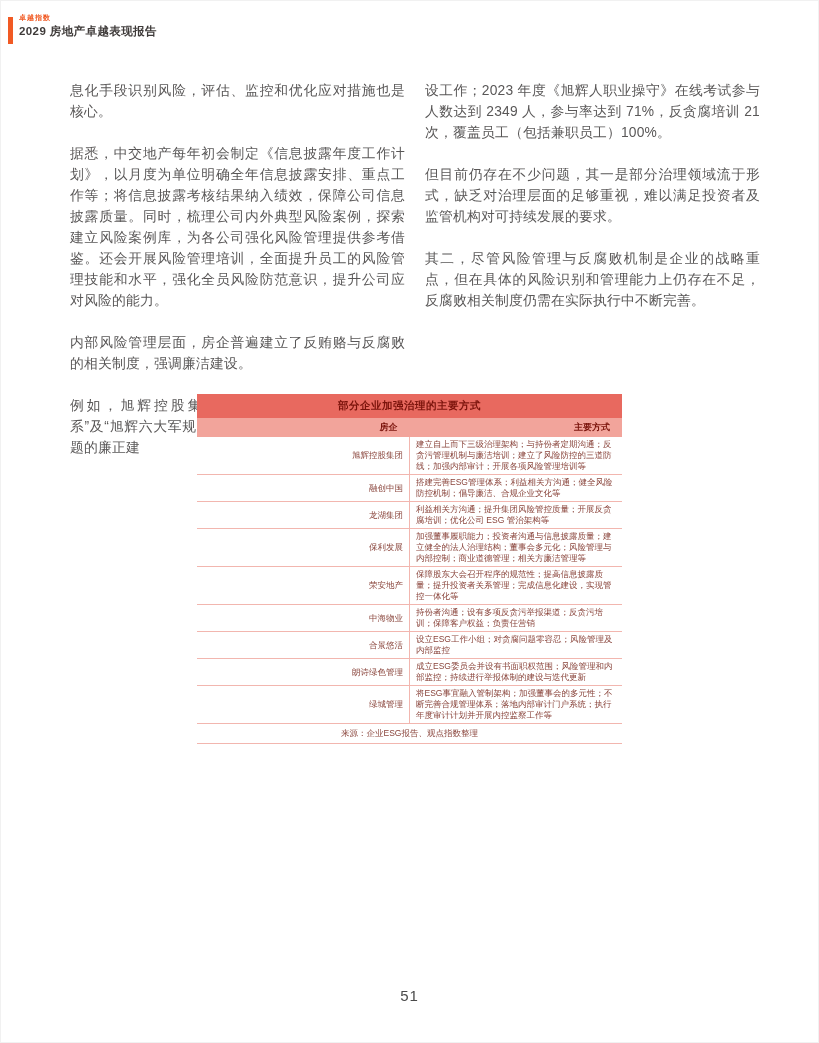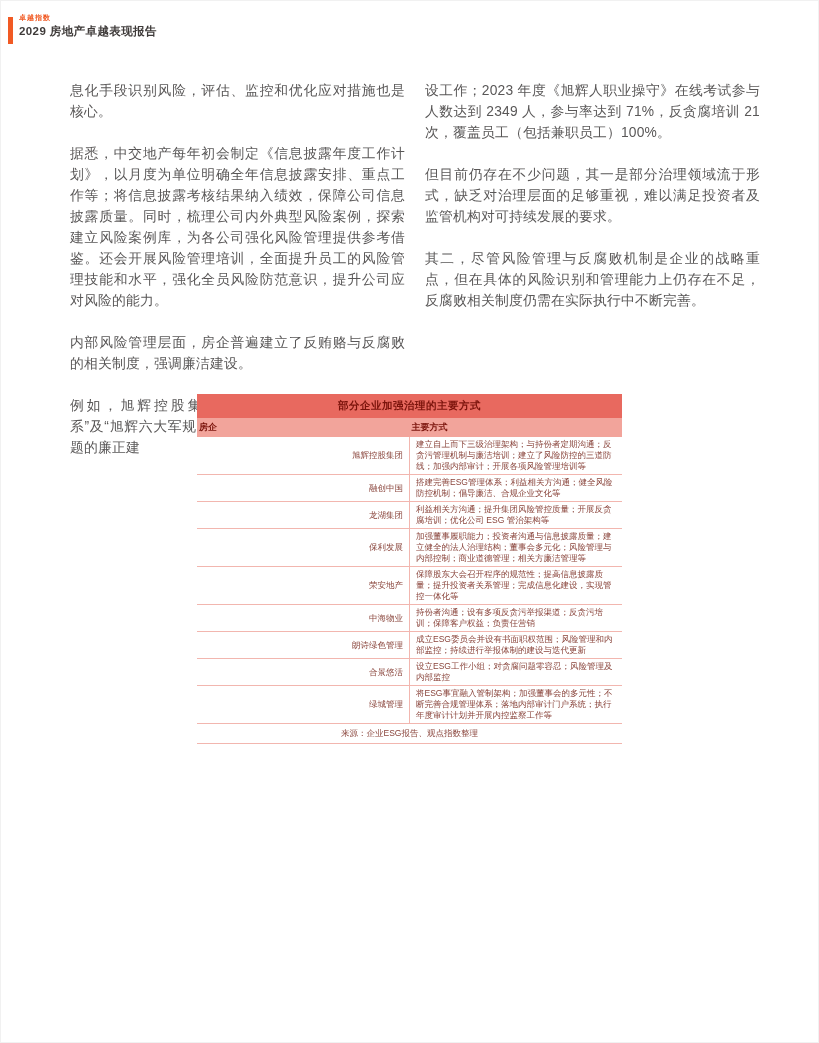--- a/index.html
+++ b/index.html
@@ -85,22 +85,22 @@
     font-weight: bold;
     text-align: center;
     padding: 5px 2px;
     letter-spacing: 0.5px;
   }
   .t-head th {
     background: #f2a49b;
     color: #7a130b;
     font-size: 9px;
     font-weight: bold;
-    text-align: left;
-    padding: 3px 2px;
+    text-align: right;
+    padding: 3px 12px;
   }
   td {
     font-size: 8.5px;
     line-height: 11px;
     color: #8a453c;
     border-bottom: 1px solid #f2b6af;
     padding: 2px 6px;
     vertical-align: middle;
   }
   td.company {
@@ -187,34 +187,37 @@
         </tr>
           <tr>
           <td class="company">荣安地产</td>
           <td class="methods">保障股东大会召开程序的规范性；提高信息披露质量；提升投资者关系管理；完成信息化建设，实现管控一体化等</td>
         </tr>
           <tr>
           <td class="company">中海物业</td>
           <td class="methods">持份者沟通；设有多项反贪污举报渠道；反贪污培训；保障客户权益；负责任营销</td>
         </tr>
           <tr>
+          <td class="company">合景悠活</td>
+          <td class="methods">设立ESG工作小组；对贪腐问题零容忍；风险管理及内部监控</td>
+        </tr>
+          <tr>
           <td class="company">朗诗绿色管理</td>
           <td class="methods">成立ESG委员会并设有书面职权范围；风险管理和内部监控；持续进行举报体制的建设与迭代更新</td>
-        </tr>
-          <tr>
-          <td class="company">合景悠活</td>
-          <td class="methods">设立ESG工作小组；对贪腐问题零容忍；风险管理及内部监控</td>
         </tr>
           <tr>
           <td class="company">绿城管理</td>
           <td class="methods">将ESG事宜融入管制架构；加强董事会的多元性；不断完善合规管理体系；落地内部审计门户系统；执行年度审计计划并开展内控监察工作等</td>
         </tr>
         </tbody>
       <tfoot>
         <tr class="t-source">
           <td colspan="2">来源：企业ESG报告、观点指数整理</td>
         </tr>
       </tfoot>
     </table>
   </section>
 
+  <footer class="page-footer">
+    <span class="page-number">51</span>
+  </footer>
 
 </div>
 
 </body></html>

